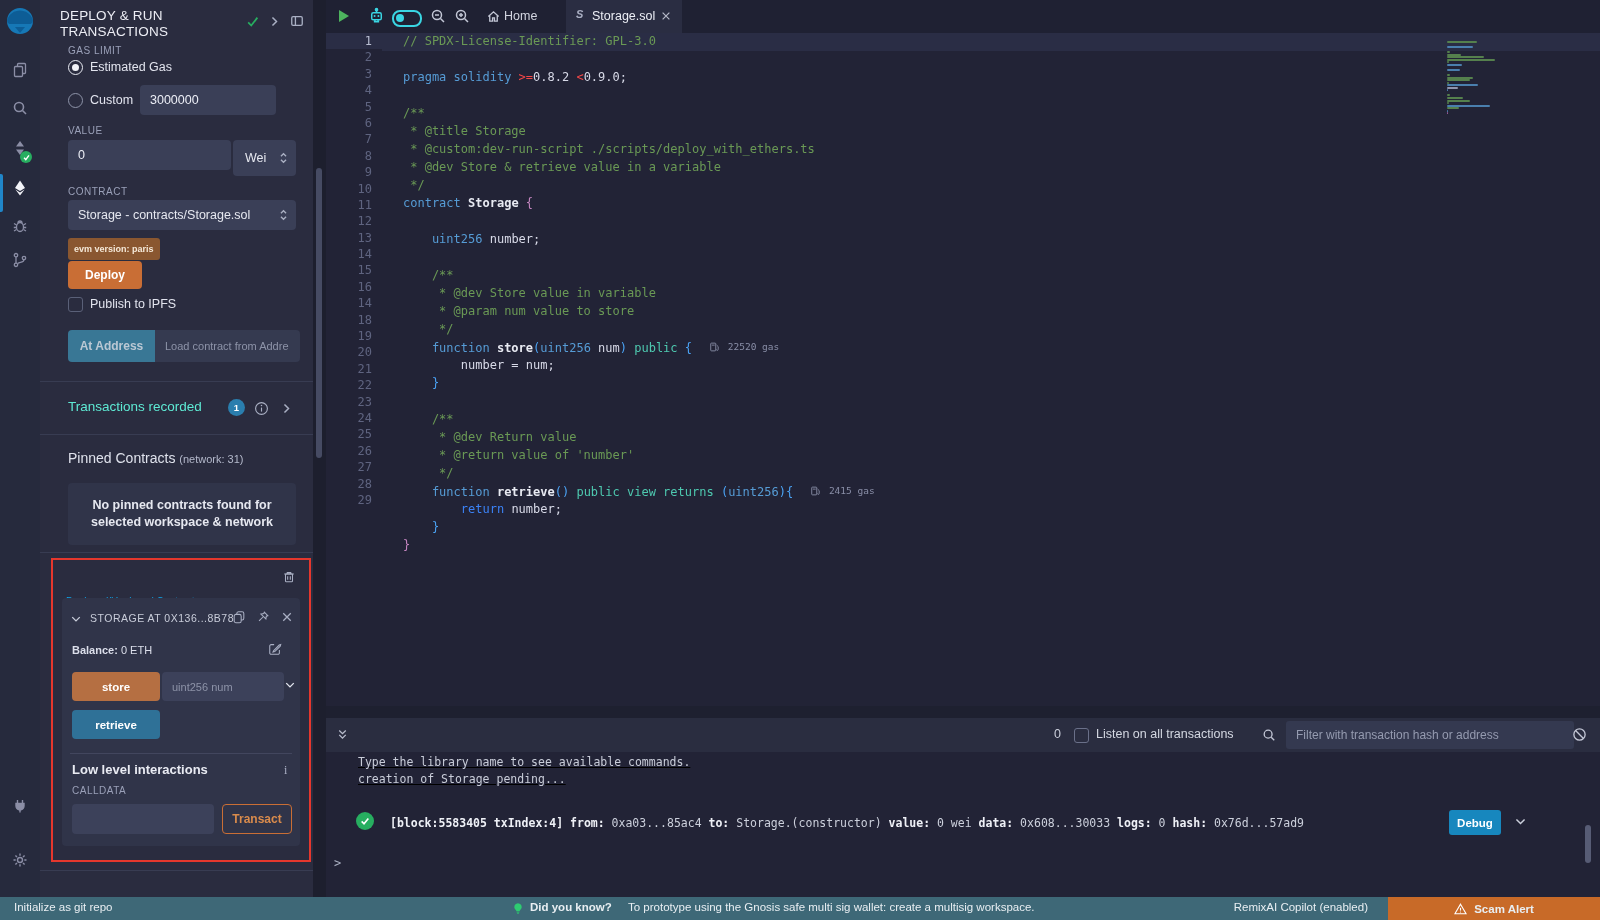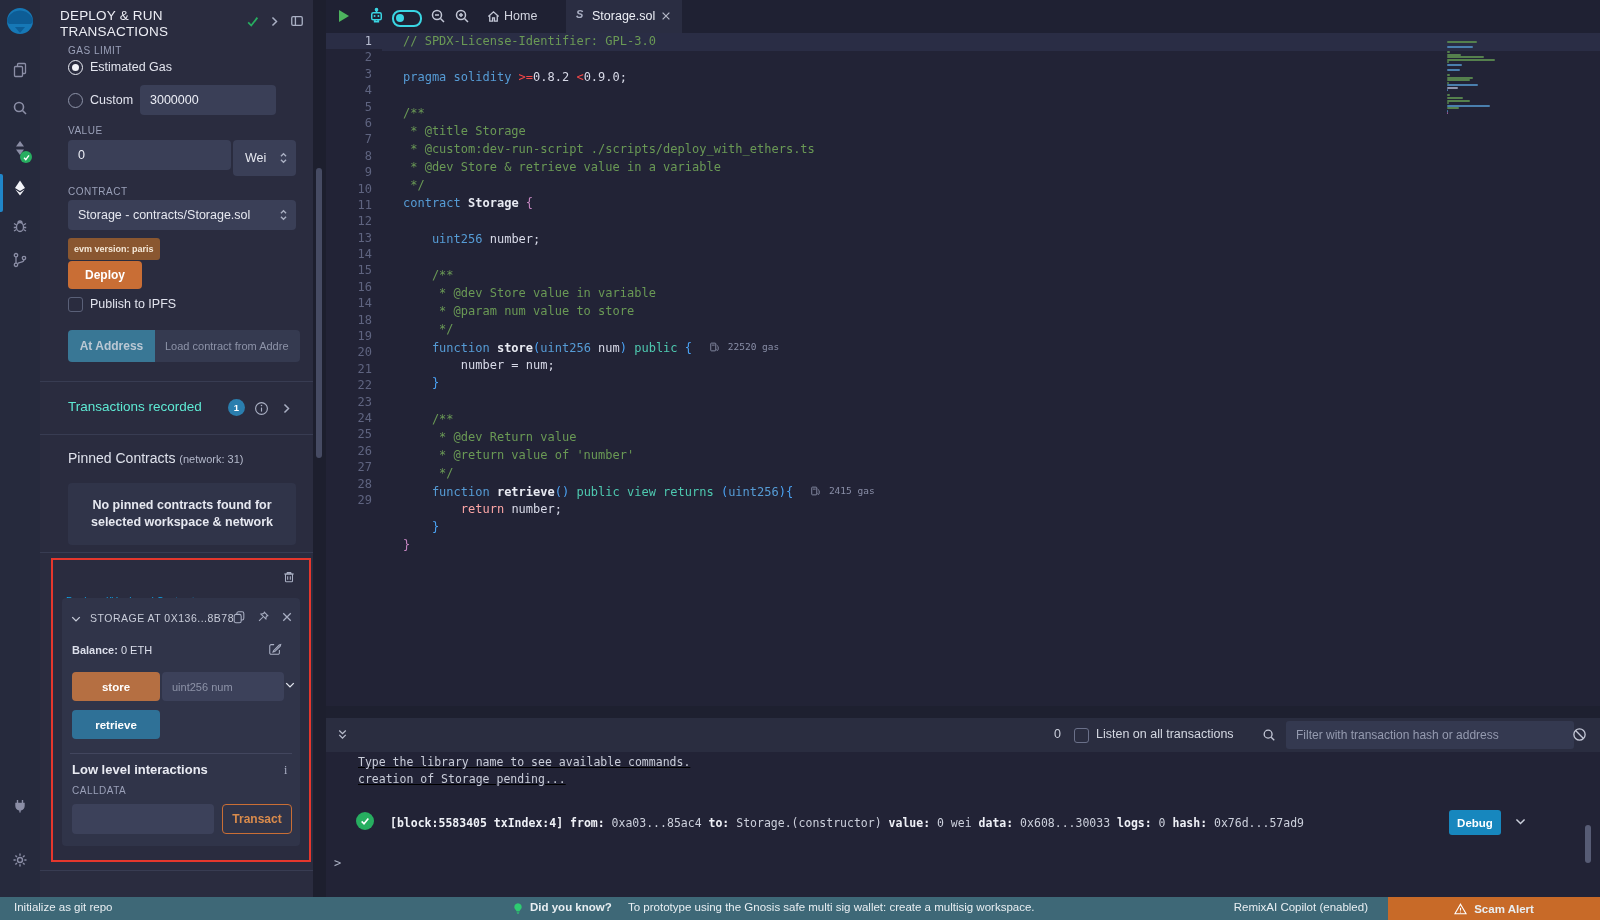--- a/index.html
+++ b/index.html
@@ -67,21 +67,21 @@
   .tab .tlbl{position:absolute;left:26px;top:9px;font-size:12.5px;color:#eceef5;}
   .editor-body{position:absolute;left:0;top:33px;width:100%;height:673px;display:flex;}
   .gutter{width:56px;flex:none;}
   .codecol{flex:1;position:relative;}
   .ln{height:16.4px;line-height:16.4px;text-align:right;padding-right:10px;font-family:"DejaVu Sans Mono",monospace;font-size:12px;color:#5f6480;}
   .ln-hl{color:#b9bed2;background:#2a2d45;}
   .crow{height:18px;line-height:16.4px;white-space:pre;font-family:"DejaVu Sans Mono",monospace;font-size:12px;padding-left:21px;color:#d8dae8;}
   .crow-hl{background:#2a2d45;}
   .tk-c{color:#6a9955;} .tk-k{color:#569cd6;} .tk-r{color:#f44747;}
   .tk-w{color:#d8dae8;} .tk-wb{color:#e8eaf2;font-weight:700;}
-  .tk-m{color:#c586c0;} .tk-b{color:#4ba3f5;} .tk-t{color:#4ec9b0;} .tk-g{color:#fca5a5;}
+  .tk-m{color:#c586c0;} .tk-b{color:#4ba3f5;} .tk-t{color:#4ec9b0;} .tk-g{color:#3b82f6;}
   .gas{color:#8a8fa8;font-size:9.5px;margin-left:18px;display:inline-flex;align-items:center;gap:3px;}
   .minimap{position:absolute;left:1121px;top:8px;width:66px;cursor:pointer;}
   .mrow{height:2px;margin-bottom:.55px;border-radius:1px;}
 
   
   .terminal{position:absolute;left:0;top:706px;width:100%;height:191px;background:#222336;}
   .term-strip{position:absolute;left:0;top:0;width:100%;height:12px;background:#1e2030;}
   .term-bar{position:absolute;left:0;top:12px;width:100%;height:34px;background:#2a2d40;}
   .term-count{position:absolute;left:728px;top:9px;font-size:12.5px;color:#ccd0dc;}
   .term-lbl{position:absolute;left:770px;top:9px;font-size:12.5px;color:#d4d8e2;}

